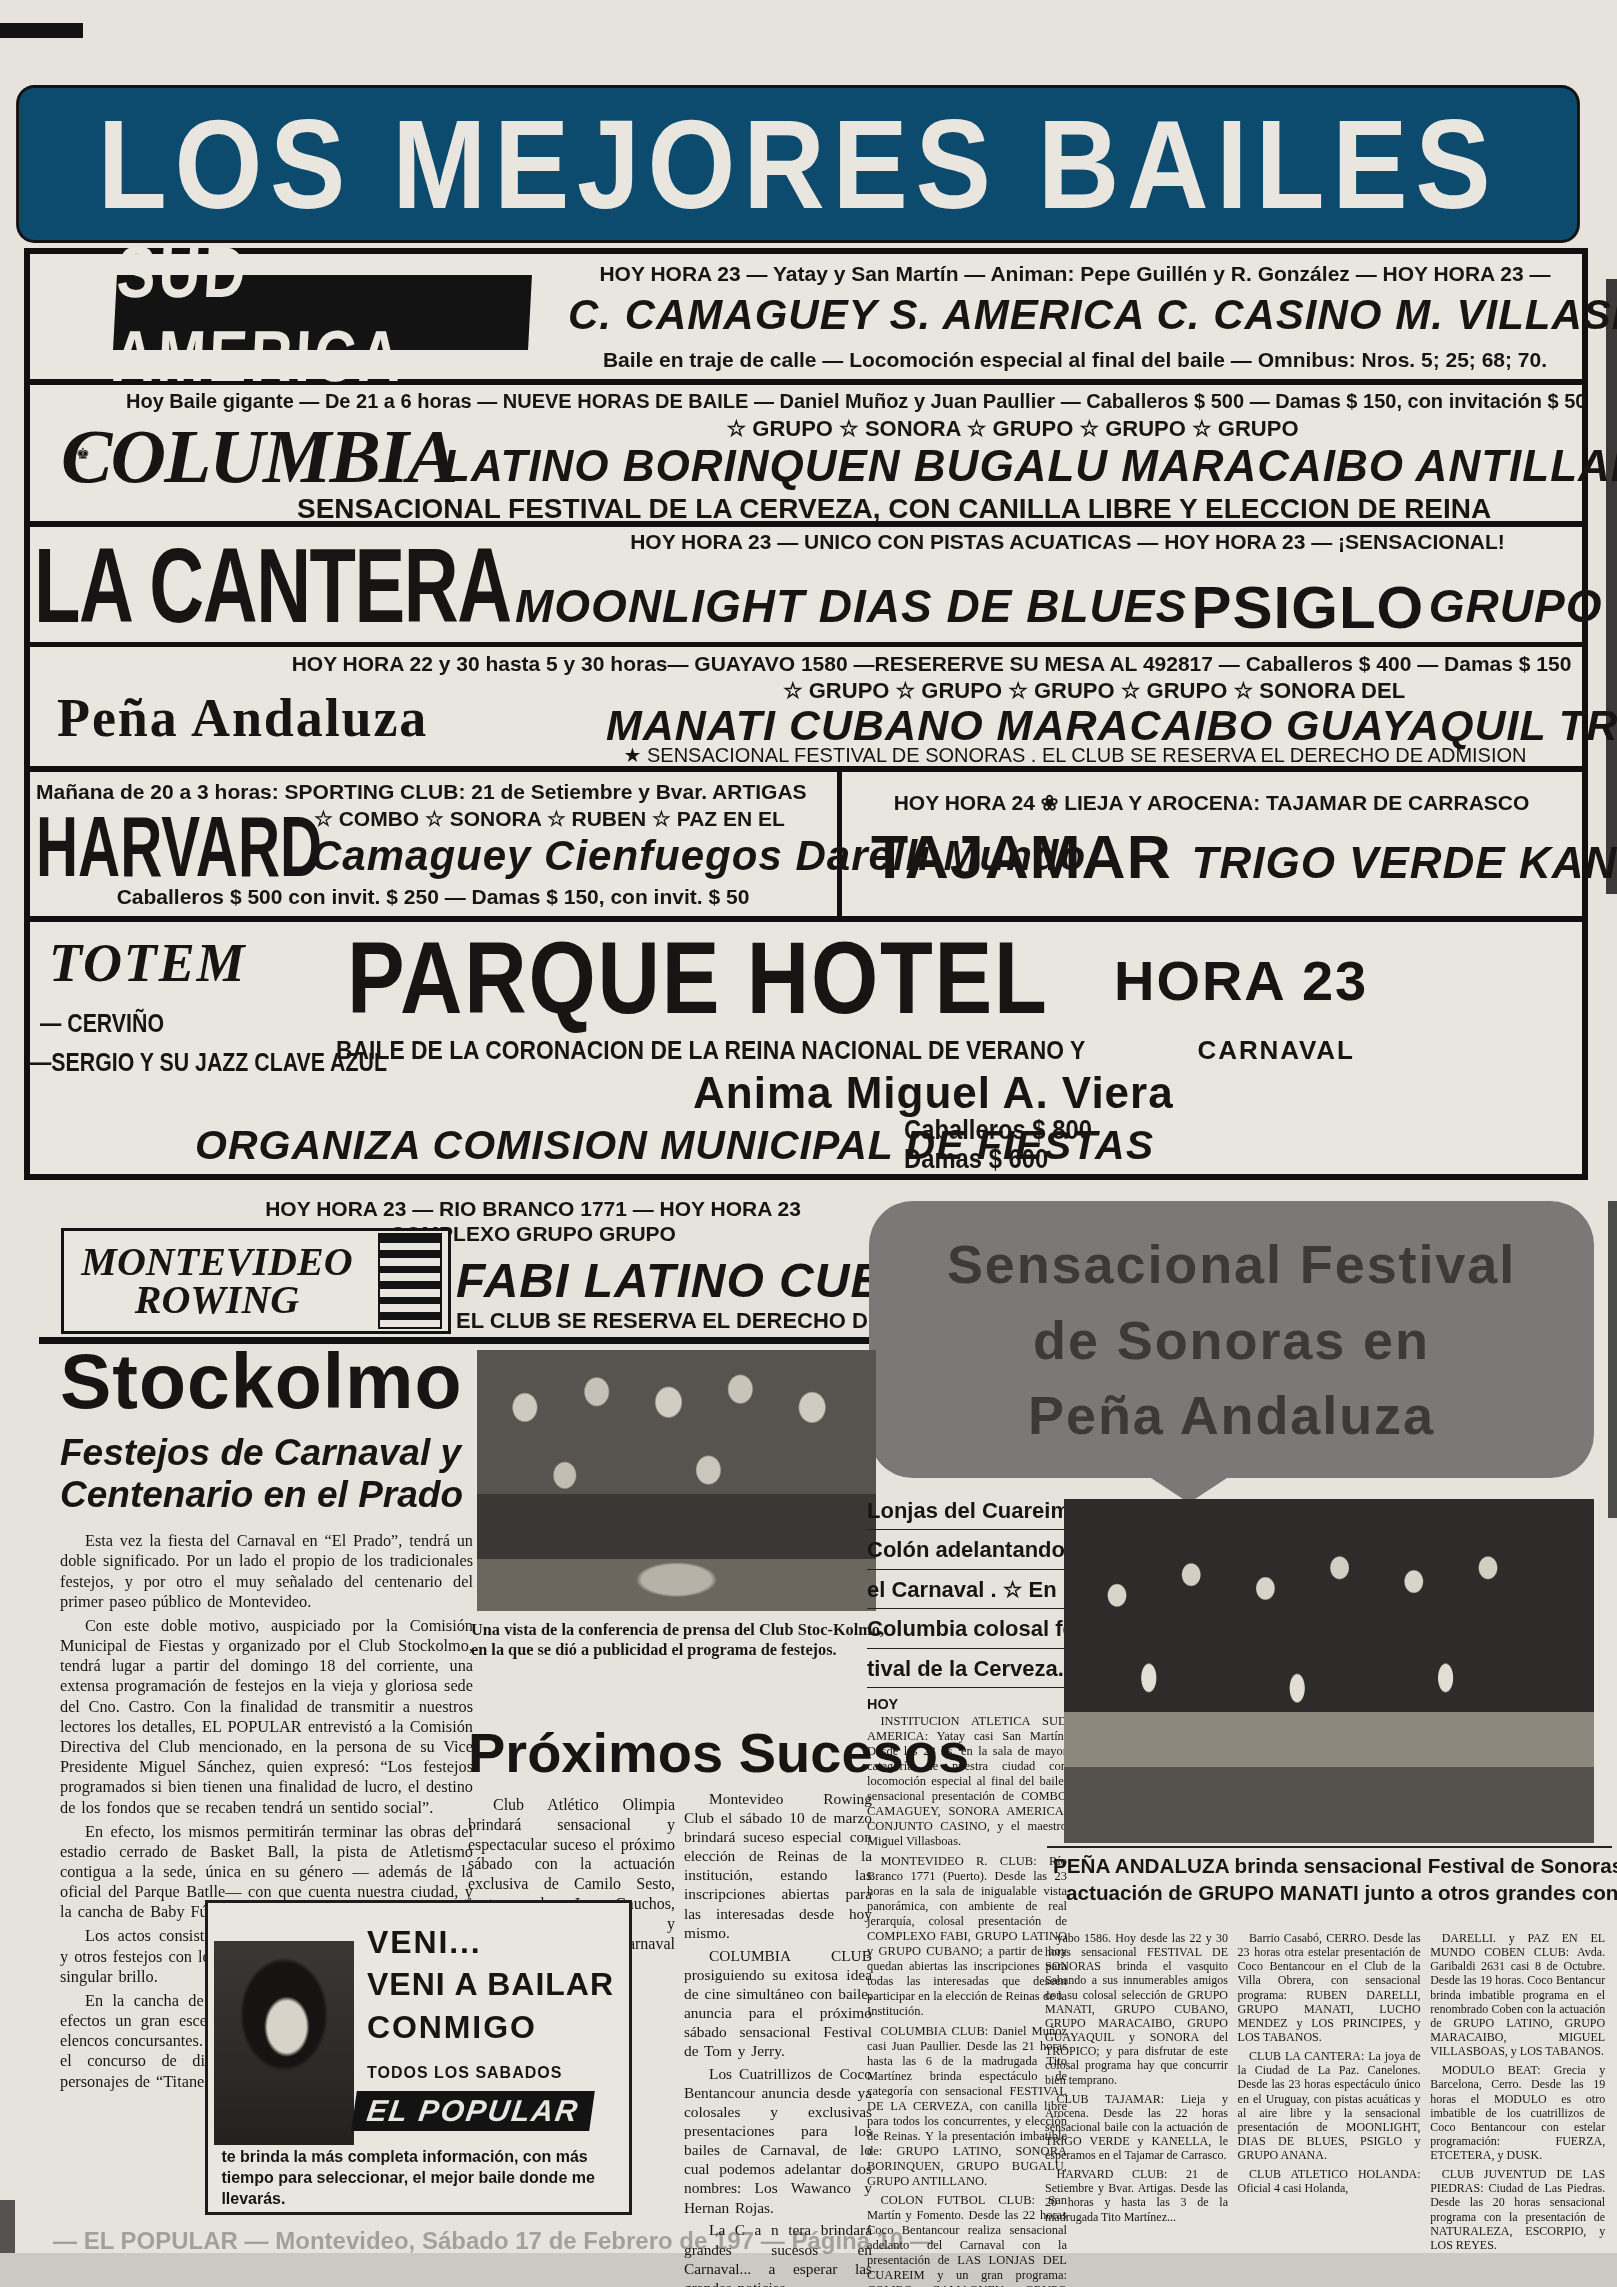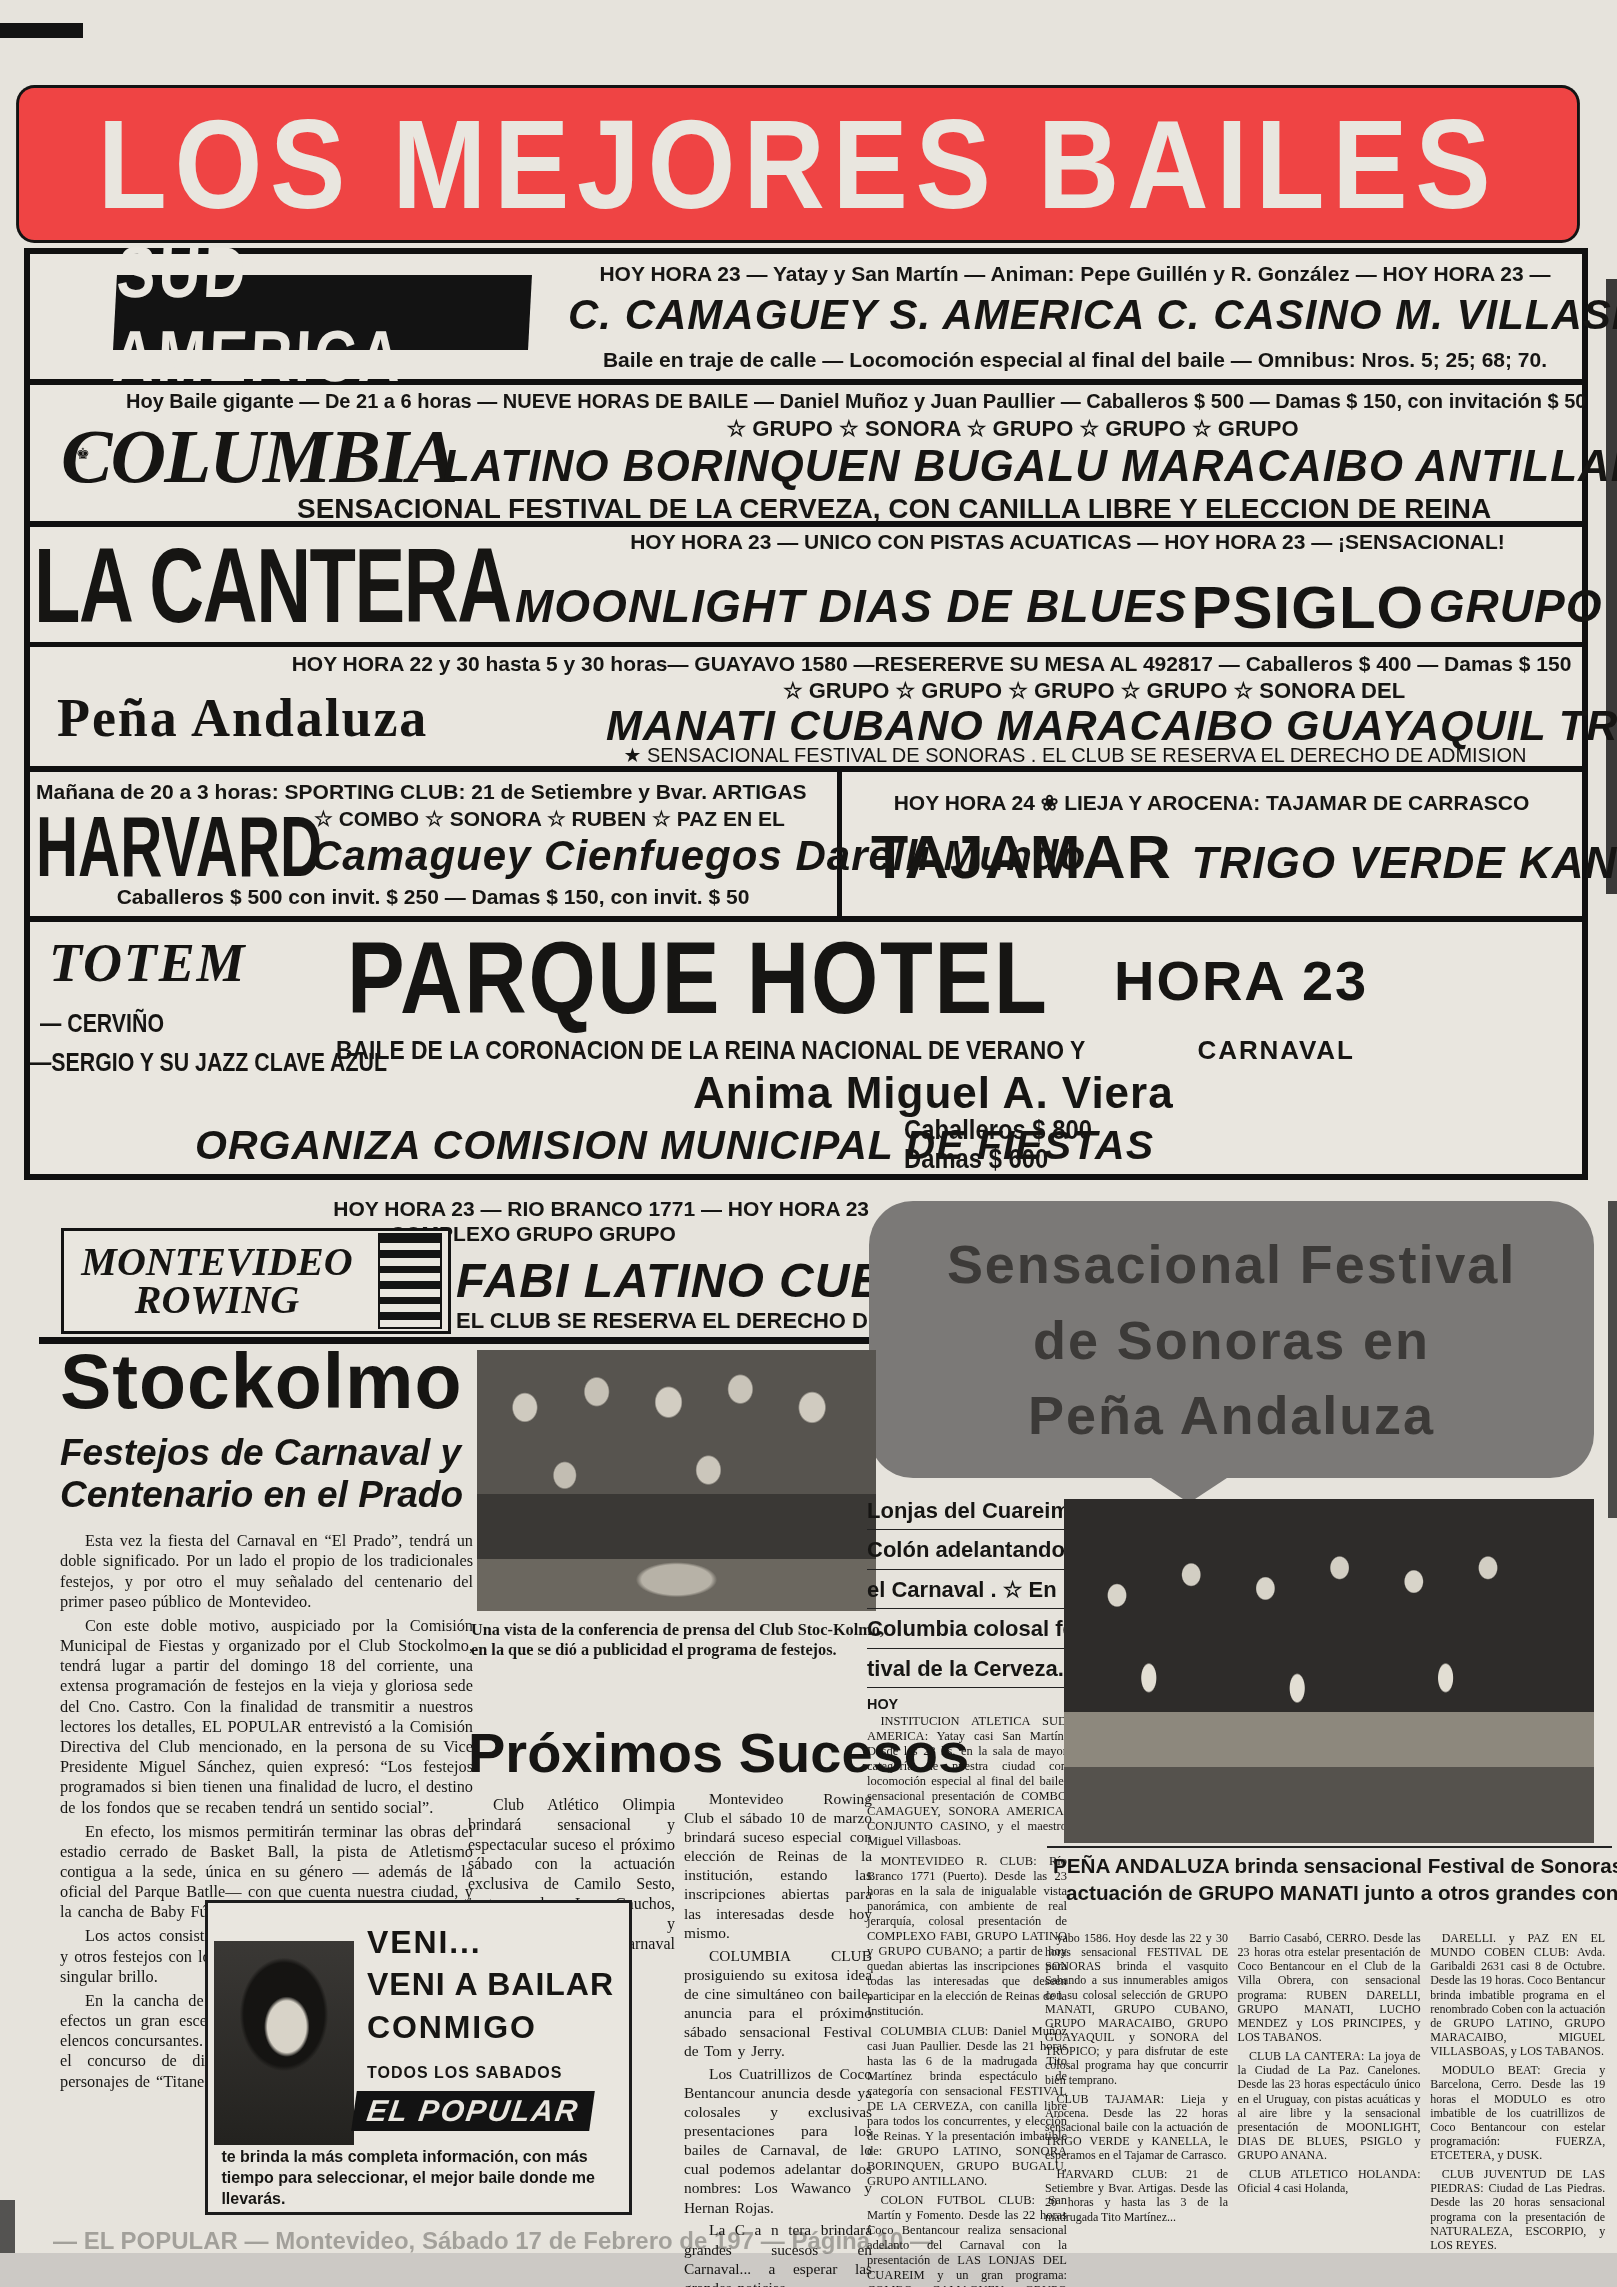--- a/index.html
+++ b/index.html
@@ -3,21 +3,21 @@
 <meta charset="utf-8">
 <style>
   html,body{margin:0;padding:0;}
   body{
     width:1618px;height:2287px;position:relative;overflow:hidden;
     background:#e6e3dc;
     font-family:"Liberation Sans",sans-serif;color:#161513;
   }
   .abs{position:absolute;}
   
-  .banner{left:19px;top:88px;width:1558px;height:152px;background:#ef4444;border-radius:15.4px;
+  .banner{left:19px;top:88px;width:1558px;height:152px;background:#0c4a6e;border-radius:15.4px;
           display:flex;align-items:center;justify-content:center;box-shadow:0 0 0 2.9px #131313;}
   .banner span{color:#e9e6df;font-weight:700;font-size:113px;letter-spacing:7.7px;
           display:inline-block;transform:scaleY(1.12);white-space:nowrap;}
   
   .adframe{left:24px;top:248px;width:1552px;border:6.7px solid #101010;background:#e9e6df;}
   .adrow{position:relative;width:100%;}
   .divider{height:5.8px;background:#101010;}
   .kicker{font-weight:700;font-size:21px;white-space:nowrap;}
   .bands{font-style:italic;font-weight:700;font-size:42px;white-space:nowrap;letter-spacing:1px;}
   .labels{font-weight:700;font-size:22px;white-space:nowrap;}
@@ -174,21 +174,21 @@
       <span class="cond" style="transform:scaleX(.85);">Caballeros $ 800</span>
     </div>
     <div class="abs" style="left:874px;top:221px;font-weight:700;font-size:28px;white-space:nowrap;">
       <span class="cond" style="transform:scaleX(.85);">Damas $ 600</span>
     </div>
     <div class="abs bands" style="left:165px;top:200px;font-size:41px;">ORGANIZA  COMISION  MUNICIPAL  DE  FIESTAS</div>
   </div>
 </div>
 
 <div class="abs" style="left:53px;top:1197px;width:834px;height:144px;">
-  <div class="abs kicker ctr" style="left:144px;top:0;width:672px;text-align:right;">HOY HORA 23 — RIO BRANCO 1771 — HOY HORA 23</div>
+  <div class="abs kicker ctr" style="left:144px;top:0;width:672px;">HOY HORA 23 — RIO BRANCO 1771 — HOY HORA 23</div>
   <div class="abs labels ctr" style="left:144px;top:25px;width:672px;font-size:21px;">COMPLEXO          GRUPO              GRUPO</div>
   <div class="abs rowingbox" style="left:7.7px;top:31px;width:384px;height:100px;">
     <div class="rowingname">
       <div>MONTEVIDEO</div>
       <div>ROWING</div>
     </div>
     <div class="emblem"></div>
   </div>
   <div class="abs bands ctr" style="left:403px;top:56px;width:423px;font-size:48px;">FABI   LATINO   CUBANO</div>
   <div class="abs note ctr" style="left:403px;top:111px;width:432px;font-size:22px;">EL CLUB SE RESERVA EL DERECHO DE ADMISION</div>

